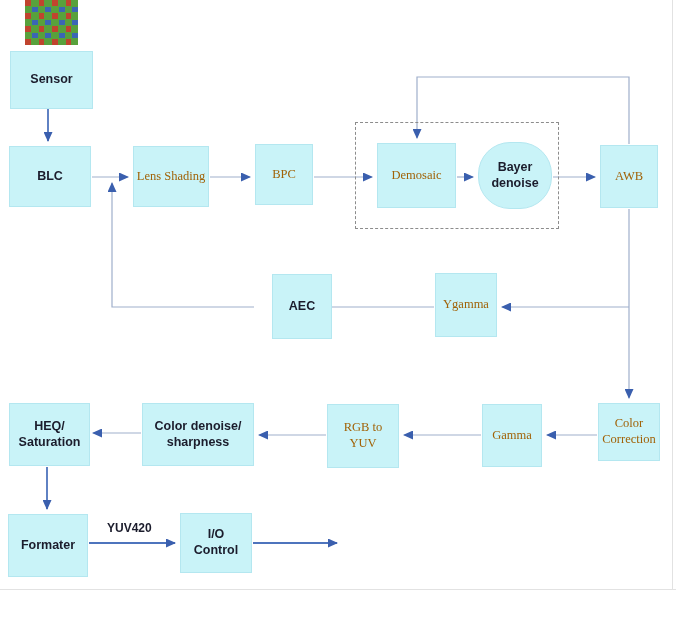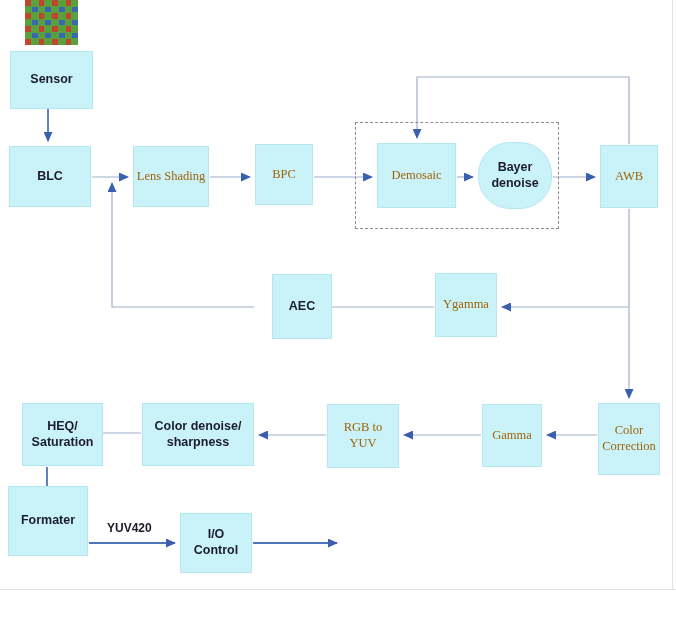--- a/index.html
+++ b/index.html
@@ -14,26 +14,26 @@
   
   #n-sensor{left:10px;top:51px;width:83px;height:58px;}
   #n-blc{left:9px;top:146px;width:82px;height:61px;}
   #n-lens{left:133px;top:146px;width:76px;height:61px;}
   #n-bpc{left:255px;top:144px;width:58px;height:61px;}
   #n-demosaic{left:377px;top:143px;width:79px;height:65px;}
   #n-bayerdn{left:478px;top:142px;width:74px;height:67px;border-radius:32px;}
   #n-awb{left:600px;top:145px;width:58px;height:63px;}
   #n-aec{left:272px;top:274px;width:60px;height:65px;}
   #n-ygamma{left:435px;top:273px;width:62px;height:64px;}
-  #n-heq{left:22px;top:403px;width:81px;height:63px;justify-content:center;}
+  #n-heq{left:9px;top:403px;width:81px;height:63px;justify-content:center;}
   #n-cdn{left:142px;top:403px;width:112px;height:63px;}
   #n-rgb{left:327px;top:404px;width:72px;height:64px;}
   #n-gamma{left:482px;top:404px;width:60px;height:63px;justify-content:center;}
-  #n-cc{left:598px;top:403px;width:62px;height:72px;}
-  #n-formater{left:8px;top:486px;width:80px;height:70px;}
+  #n-cc{left:598px;top:403px;width:62px;height:58px;}
+  #n-formater{left:8px;top:514px;width:80px;height:63px;}
   #n-io{left:180px;top:513px;width:72px;height:60px;}
   #dashed-group{position:absolute;left:355px;top:122px;width:204px;height:107px;
         border:1px dashed #8c8c8c;box-sizing:border-box;}
   #bayer{position:absolute;left:25px;top:0;width:53px;height:45px;
         display:grid;grid-template-columns:repeat(8,1fr);grid-template-rows:repeat(7,1fr);
         gap:1px;background:#58a13c;}
   #bayer div{width:100%;height:100%;}
   svg.wires{position:absolute;left:0;top:0;pointer-events:none;}
   .edge-label{position:absolute;left:107px;top:521px;font-size:12px;font-weight:600;color:#1b1c2c;}
   .page-edge{position:absolute;background:#e2e2e2;}

